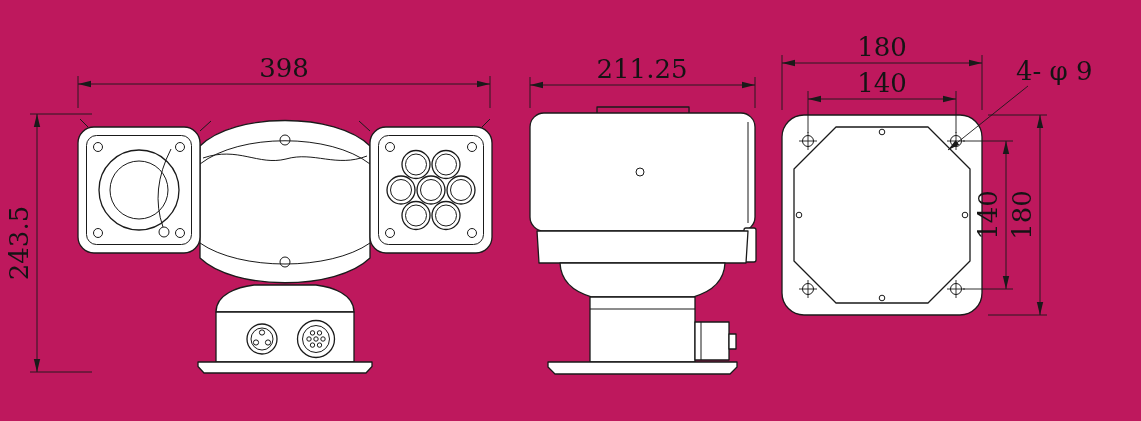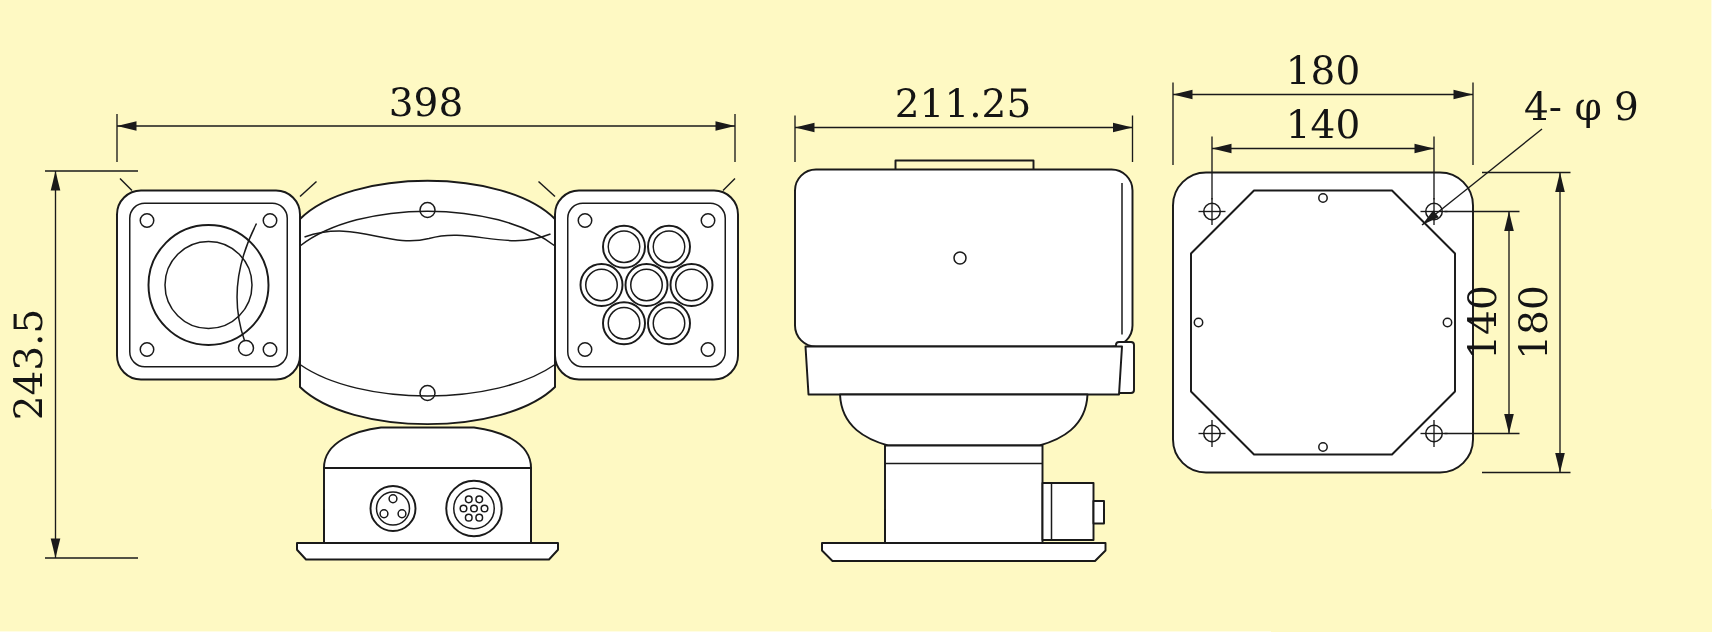--- a/index.html
+++ b/index.html
@@ -1,17 +1,17 @@
 <!DOCTYPE html>
 <html><head>
 <meta charset="utf-8">
 <title>Drawing</title>
 <style>
   html,body { margin:0; padding:0; background:#ffffff; }
-  .canvas { width:1141px; height:421px; background:#fef9c3; position:relative; overflow:hidden; }
+  .canvas { width:1141px; height:421px; background:#be185d; position:relative; overflow:hidden; }
   svg { display:block; }
   .outline { fill:#ffffff; stroke:#1a1a1a; stroke-width:1.3; stroke-linejoin:round; }
   .line    { fill:none;    stroke:#1a1a1a; stroke-width:1.3; stroke-linejoin:round; }
   .thin    { fill:none;    stroke:#1a1a1a; stroke-width:1;   stroke-linejoin:round; }
   .dim     { fill:none;    stroke:#1a1a1a; stroke-width:0.9; }
   .arrow   { fill:#1a1a1a; stroke:none; }
   .dimtext { font-family:"DejaVu Serif","Liberation Serif",serif; font-size:26px; fill:#141414; }
 </style>
 </head>
 <body>

